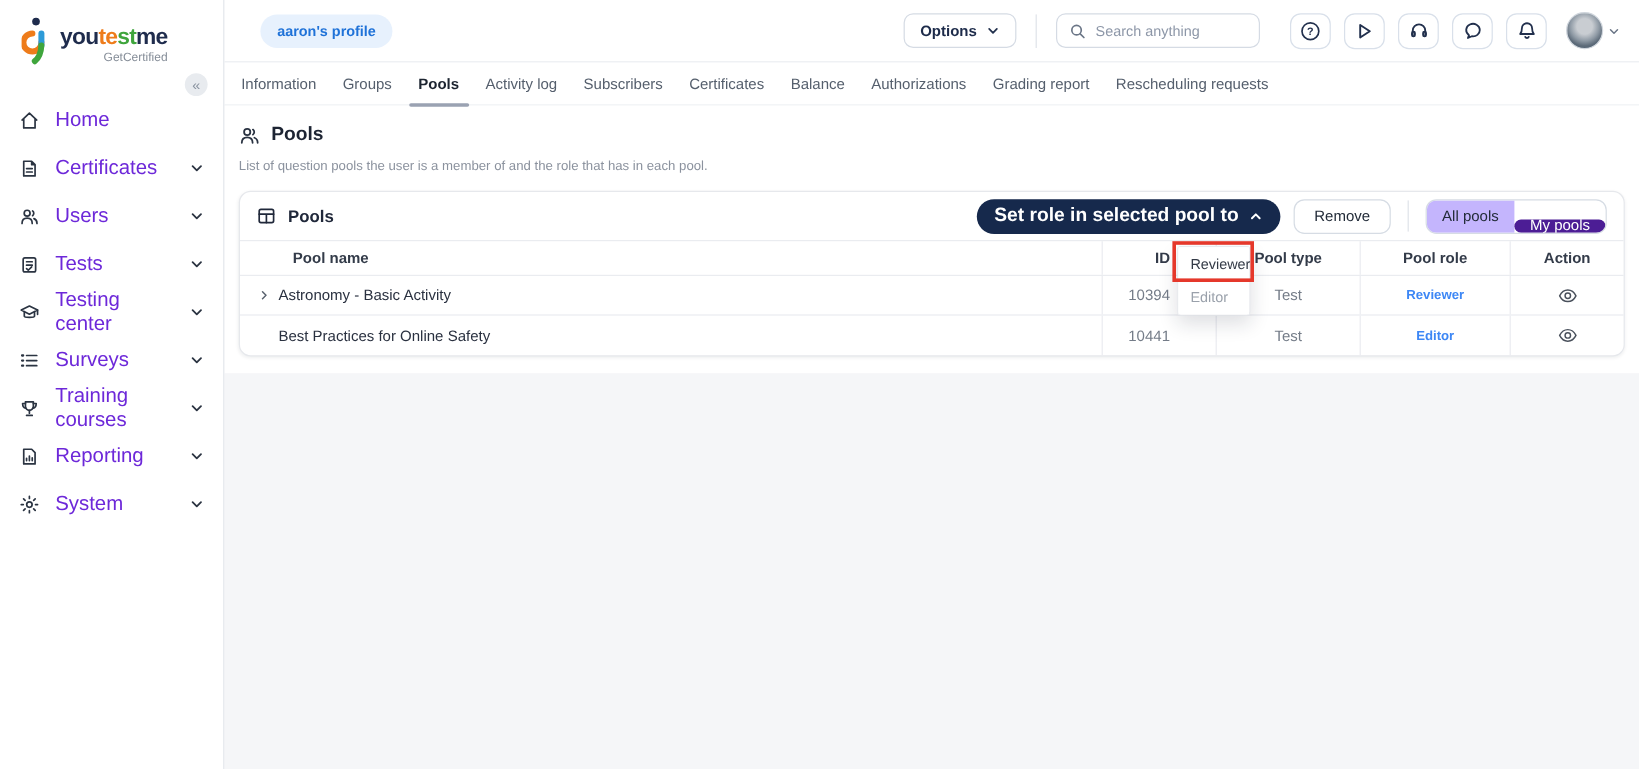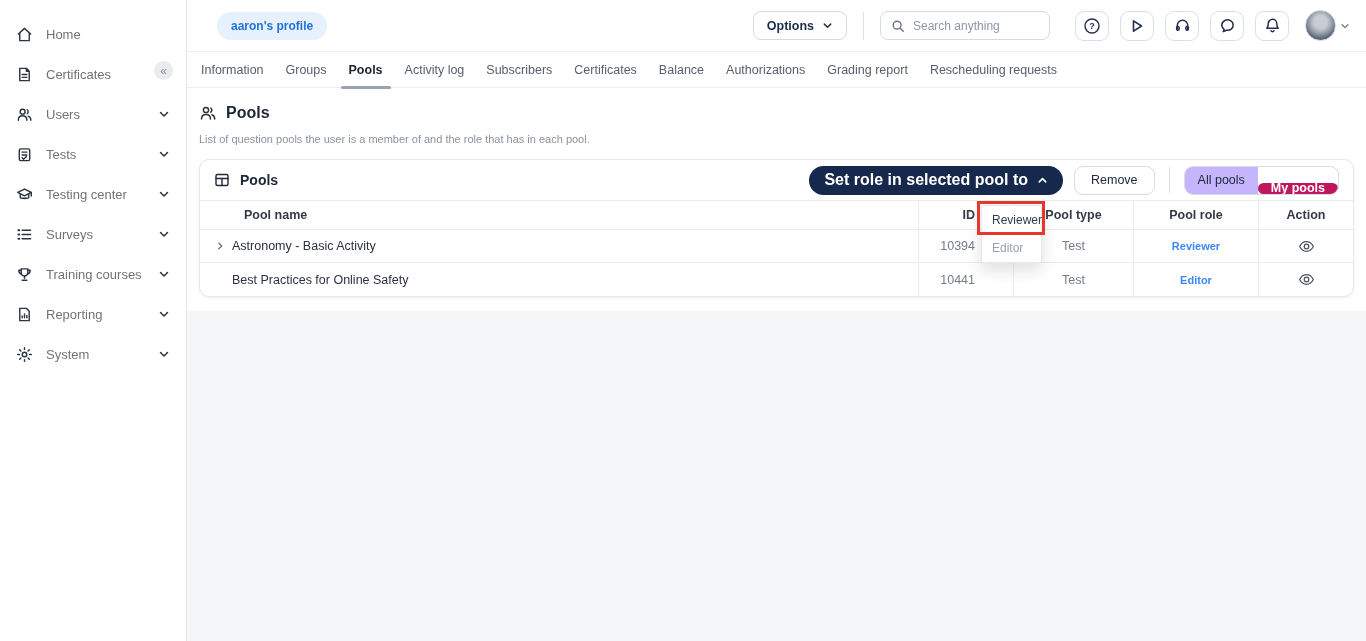--- a/index.html
+++ b/index.html
@@ -15,21 +15,21 @@
   .logo-text { font-size:19px; font-weight:bold; letter-spacing:-0.6px; line-height:20px; }
   .logo-text .c-you,.logo-text .c-me { color:#1f2c4d; }
   .logo-text .c-te { color:#ee7c1b; }
   .logo-text .c-st { color:#3fa53c; }
   .logo-tagline { font-size:10px; color:#848c97; margin-top:1px; }
   .collapse-btn { position:absolute; top:61px; right:13px; width:19px; height:19px; border-radius:50%;
     background:#e8ebef; color:#8a93a0; font-size:12px; line-height:18px; text-align:center; border:none; cursor:pointer; }
   .nav { list-style:none; padding-top:14px; }
   .nav-item { height:40px; display:flex; align-items:center; padding:0 16px; gap:13px; cursor:pointer; }
   .nav-item svg { flex:0 0 auto; }
-  .nav-label { font-size:13px; color:#737373; flex:1; }
+  .nav-label { font-size:17px; color:#6d28d9; flex:1; }
   .nav-chev { color:#39424e; }
 
   
   .main { flex:1; display:flex; flex-direction:column; background:#fff; min-width:0; }
 
   .topbar { height:52px; display:flex; align-items:center; padding:0 16px 0 30px; border-bottom:1px solid #eceef2; gap:8px; }
   .profile-chip { background:#e7f1fd; color:#1f72d8; font-size:12px; font-weight:bold;
     padding:7px 14px; border-radius:15px; cursor:pointer; }
   .topbar-spacer { flex:1; }
   .btn-options { height:29px; display:flex; align-items:center; gap:8px; padding:0 13px;
@@ -67,21 +67,21 @@
   .card-title { font-size:14px; font-weight:bold; color:#20283a; }
   .card-actions { margin-left:auto; display:flex; align-items:center; gap:11px; }
   .btn-navy { height:29px; display:flex; align-items:center; gap:9px; padding:0 15px;
     background:#16294c; color:#fff; border:none; border-radius:15px; font-size:16px; font-weight:bold; cursor:pointer; }
   .btn-remove { height:29px; padding:0 16px; background:#fff; border:1px solid #d6dce4; border-radius:9px;
     color:#222b38; font-size:12.5px; cursor:pointer; }
   .seg-divider { width:1px; height:26px; background:#dfe3e9; margin:0 3px; }
   .segmented { display:flex; border:1px solid #d6dce4; border-radius:9px; overflow:hidden; height:29px; }
   .seg { padding:0 13px; display:flex; align-items:center; font-size:12.5px; background:#c4b5fd;
     color:#222b38; border:none; cursor:pointer; }
-  .seg.active { background:#be185d; color:#fff; font-weight:bold; border-radius:8px;margin-top:16px; }
+  .seg.active { background:#4c1d95; color:#fff; font-weight:normal; border-radius:8px;margin-top:16px; }
 
   
   .tbl { width:100%; }
   .trow { display:grid; grid-template-columns:1fr 95px 120px 125px 95px; align-items:stretch; }
   .thead { border-top:1px solid #eaecf0; border-bottom:1px solid #eaecf0; height:30px; }
   .tbody-row { height:33px; border-bottom:1px solid #eaecf0; }
   .tbody-row:last-child { border-bottom:none; }
   .cell { display:flex; align-items:center; font-size:12.5px; }
   .cell + .cell { border-left:1px solid #eaecf0; }
   .c-name-h { padding-left:44px; font-weight:bold; color:#333b49; font-size:12.5px; }
@@ -107,20 +107,32 @@
 
   svg.stroke-ic { stroke:#2b3442; fill:none; stroke-width:1.5; stroke-linecap:round; stroke-linejoin:round; }
   svg.navy-ic { stroke:#22304d; fill:none; stroke-width:1.6; stroke-linecap:round; stroke-linejoin:round; }
 </style>
 </head>
 <body>
 
 <div class="app">
 
   <aside class="sidebar">
+    <div class="logo-block">
+      <svg class="logo-mark" viewBox="0 0 26 42">
+        <circle cx="12" cy="4" r="3.2" fill="#1f2c4d"></circle>
+        <path d="M16.5 21.5 A7.5 7.5 0 1 1 9 14" fill="none" stroke="#ee7c1b" stroke-width="5" stroke-linecap="round"></path>
+        <path d="M16.5 14 L16.5 24" fill="none" stroke="#2d9bd8" stroke-width="5" stroke-linecap="round"></path>
+        <path d="M16.5 24 Q16 33 11 37" fill="none" stroke="#3fa53c" stroke-width="5" stroke-linecap="round"></path>
+      </svg>
+      <div class="logo-text-wrap">
+        <div class="logo-text"><span class="c-you">you</span><span class="c-te">te</span><span class="c-st">st</span><span class="c-me">me</span></div>
+        <div class="logo-tagline">GetCertified</div>
+      </div>
+    </div>
     <button class="collapse-btn">«</button>
 
     <ul class="nav">
       <li class="nav-item">
         <svg class="stroke-ic" width="17" height="17" viewBox="0 0 18 18">
             <path d="M2.5 8.5 L9 2.5 L15.5 8.5 M4 7.5 V15.5 H14 V7.5"></path>
           </svg>
         <span class="nav-label">Home</span>
       </li>
       <li class="nav-item">

